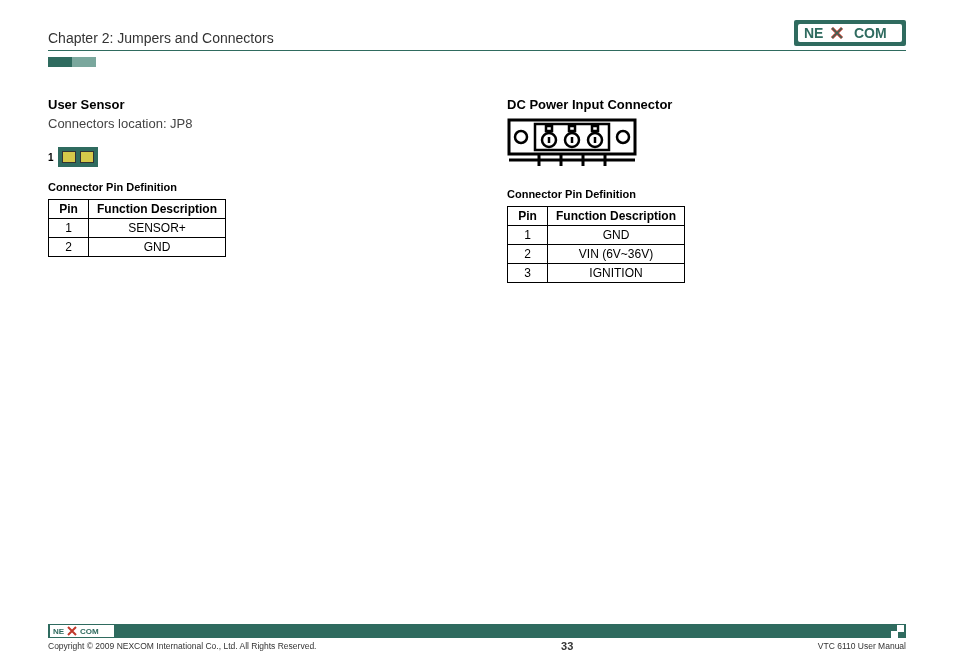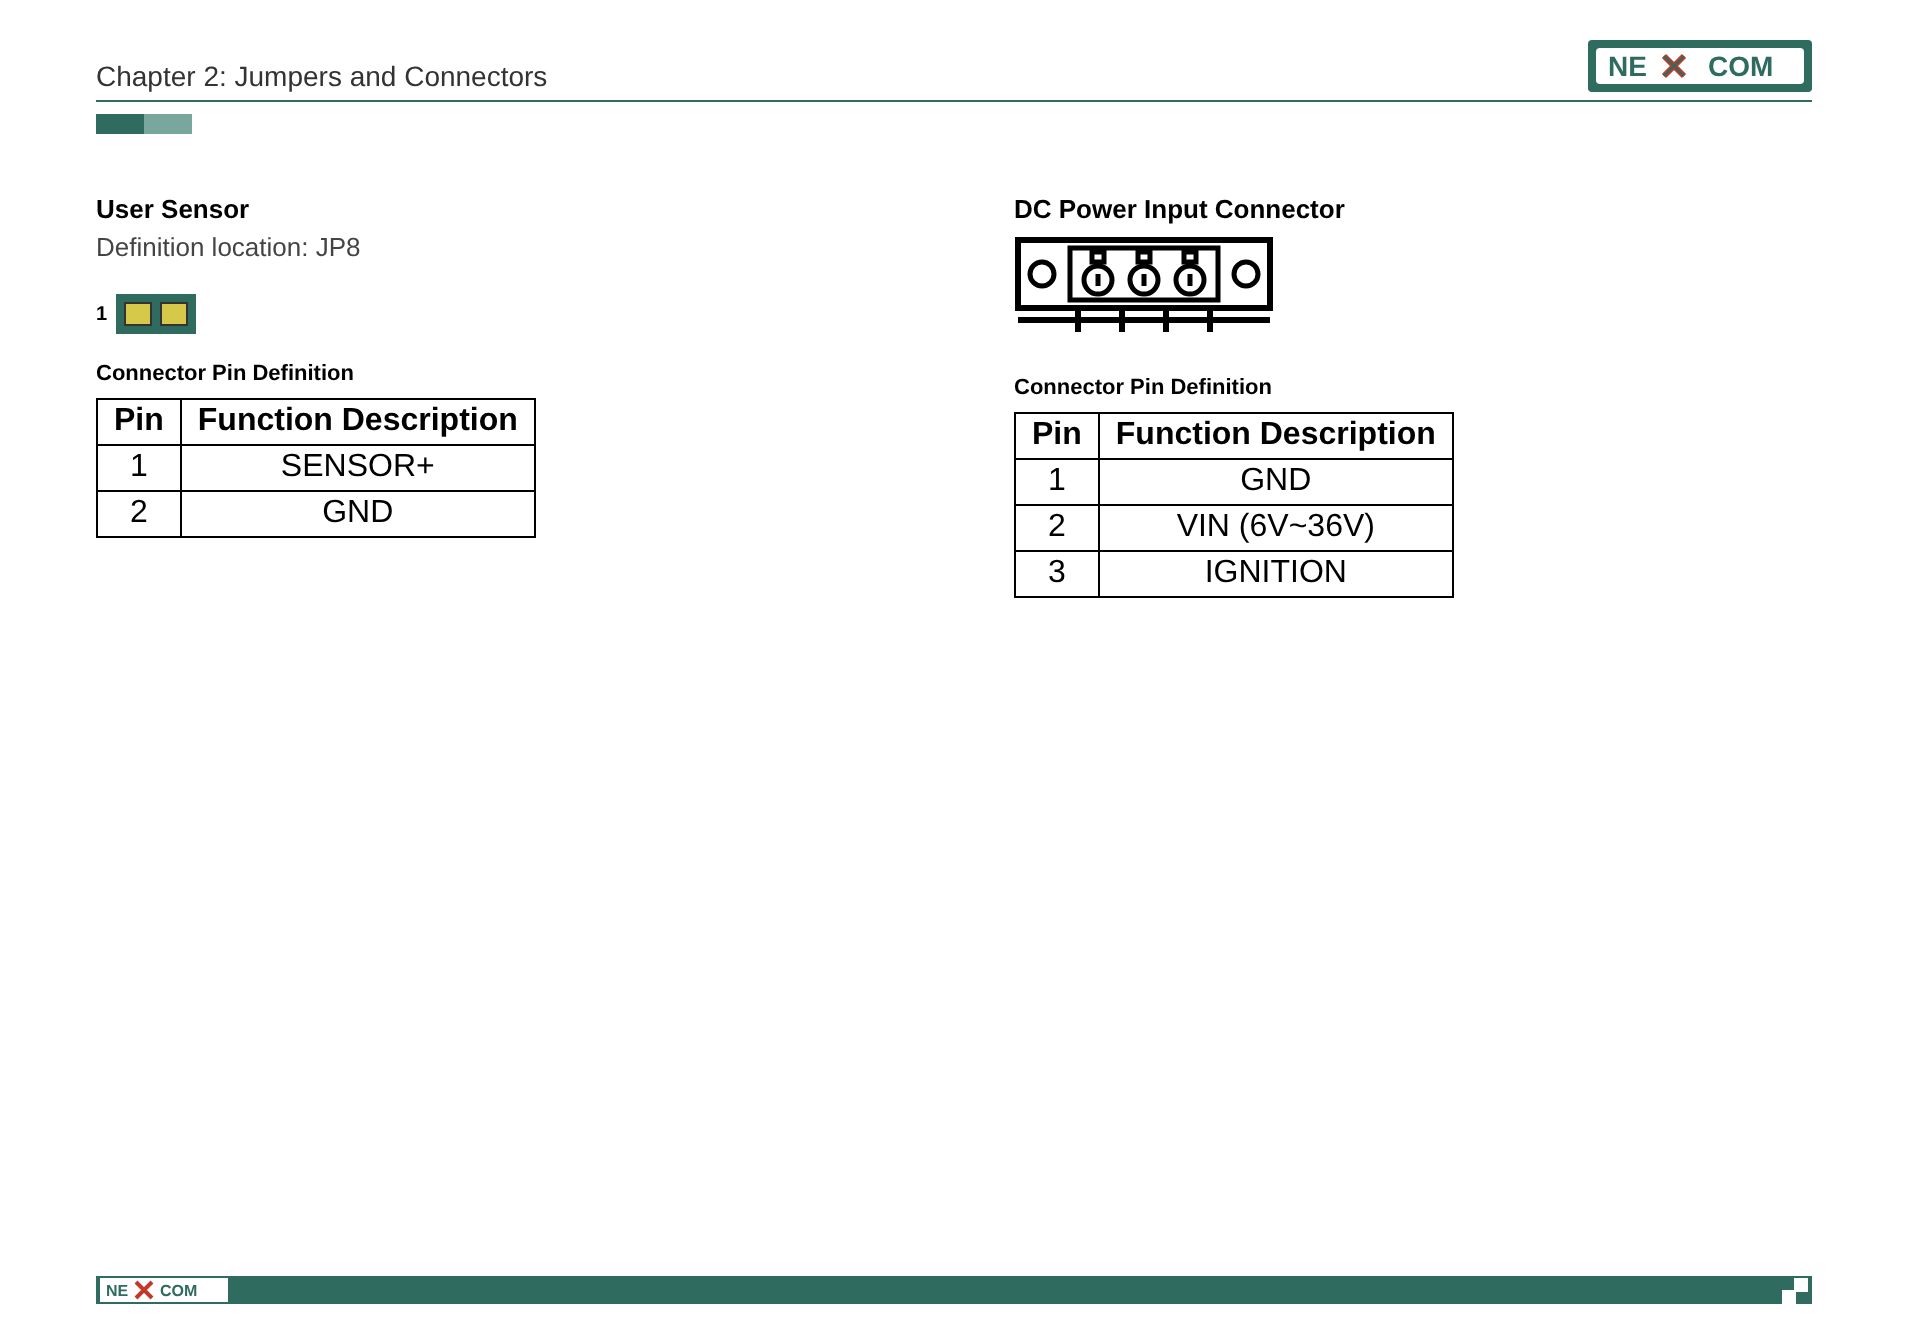--- a/index.html
+++ b/index.html
@@ -84,21 +84,21 @@
     border: 1px solid #333;
   }
   .dc-diagram { margin-bottom: 14px; }
   .pin-def-title {
     font-weight: bold;
     font-size: 11px;
     margin-bottom: 6px;
   }
   table.pins {
     border-collapse: collapse;
-    font-size: 16px;
+    font-size: 12px;
   }
   table.pins th, table.pins td {
     border: 1px solid #000;
     padding: 2px 8px;
     text-align: center;
   }
   table.pins th {
     font-weight: bold;
   }
   table.pins th.fn { min-width: 130px; }
@@ -159,21 +159,21 @@
   </div>
   <div class="accent-blocks">
     <span class="b1"></span>
       <span class="b2"></span>
   </div>
 
   <div class="content">
 
     <div class="col">
       <div class="section-title">User Sensor</div>
-      <div class="connector-loc">Definition location: JP8</div>
+      <div class="connector-loc">Connectors location: JP8</div>
 
       <div class="jumper-diagram">
         <span class="pin-label">1</span>
         <span class="jumper-box">
           <span class="jumper-pin"></span>
           <span class="jumper-pin"></span>
         </span>
       </div>
 
       <div class="pin-def-title">Connector Pin Definition</div>
@@ -261,14 +261,19 @@
         <text x="30" y="9" font-family="Arial" font-size="8" font-weight="900" fill="#2f6b5f">COM</text>
         <path d="M18 2 L26 10 M26 2 L18 10" stroke="#c0392b" stroke-width="2"></path>
       </svg>
       <div class="footer-squares">
         <span></span>
           <span class="blank"></span>
           <span class="blank"></span>
           <span></span>
       </div>
     </div>
+    <div class="footer-meta">
+      <span>Copyright © 2009 NEXCOM International Co., Ltd. All Rights Reserved.</span>
+      <span class="page-num">33</span>
+      <span>VTC 6110 User Manual</span>
+    </div>
   </div>
 </div>
 
 </body></html>

